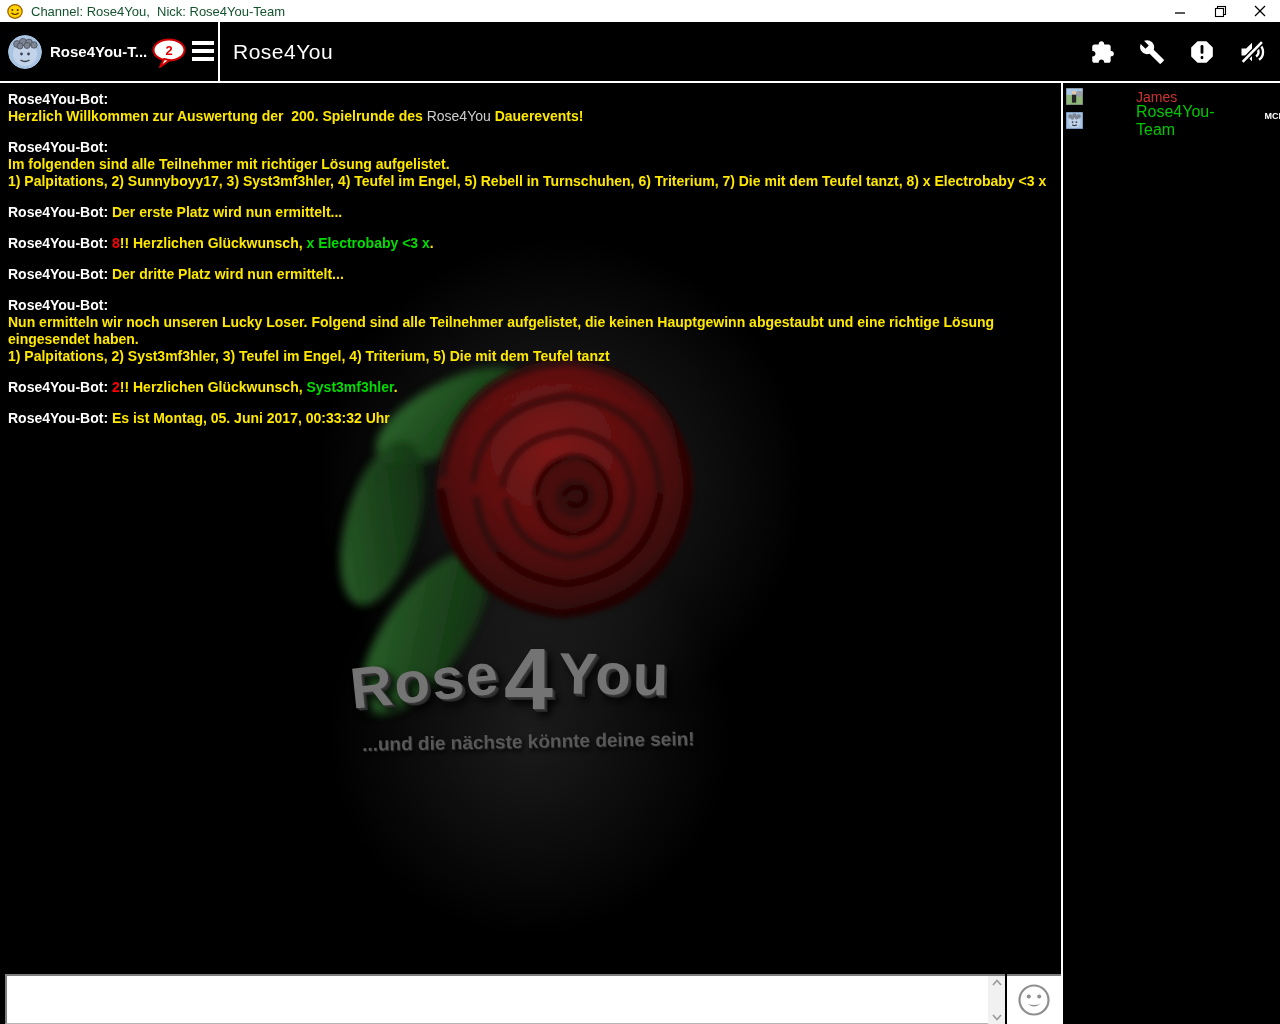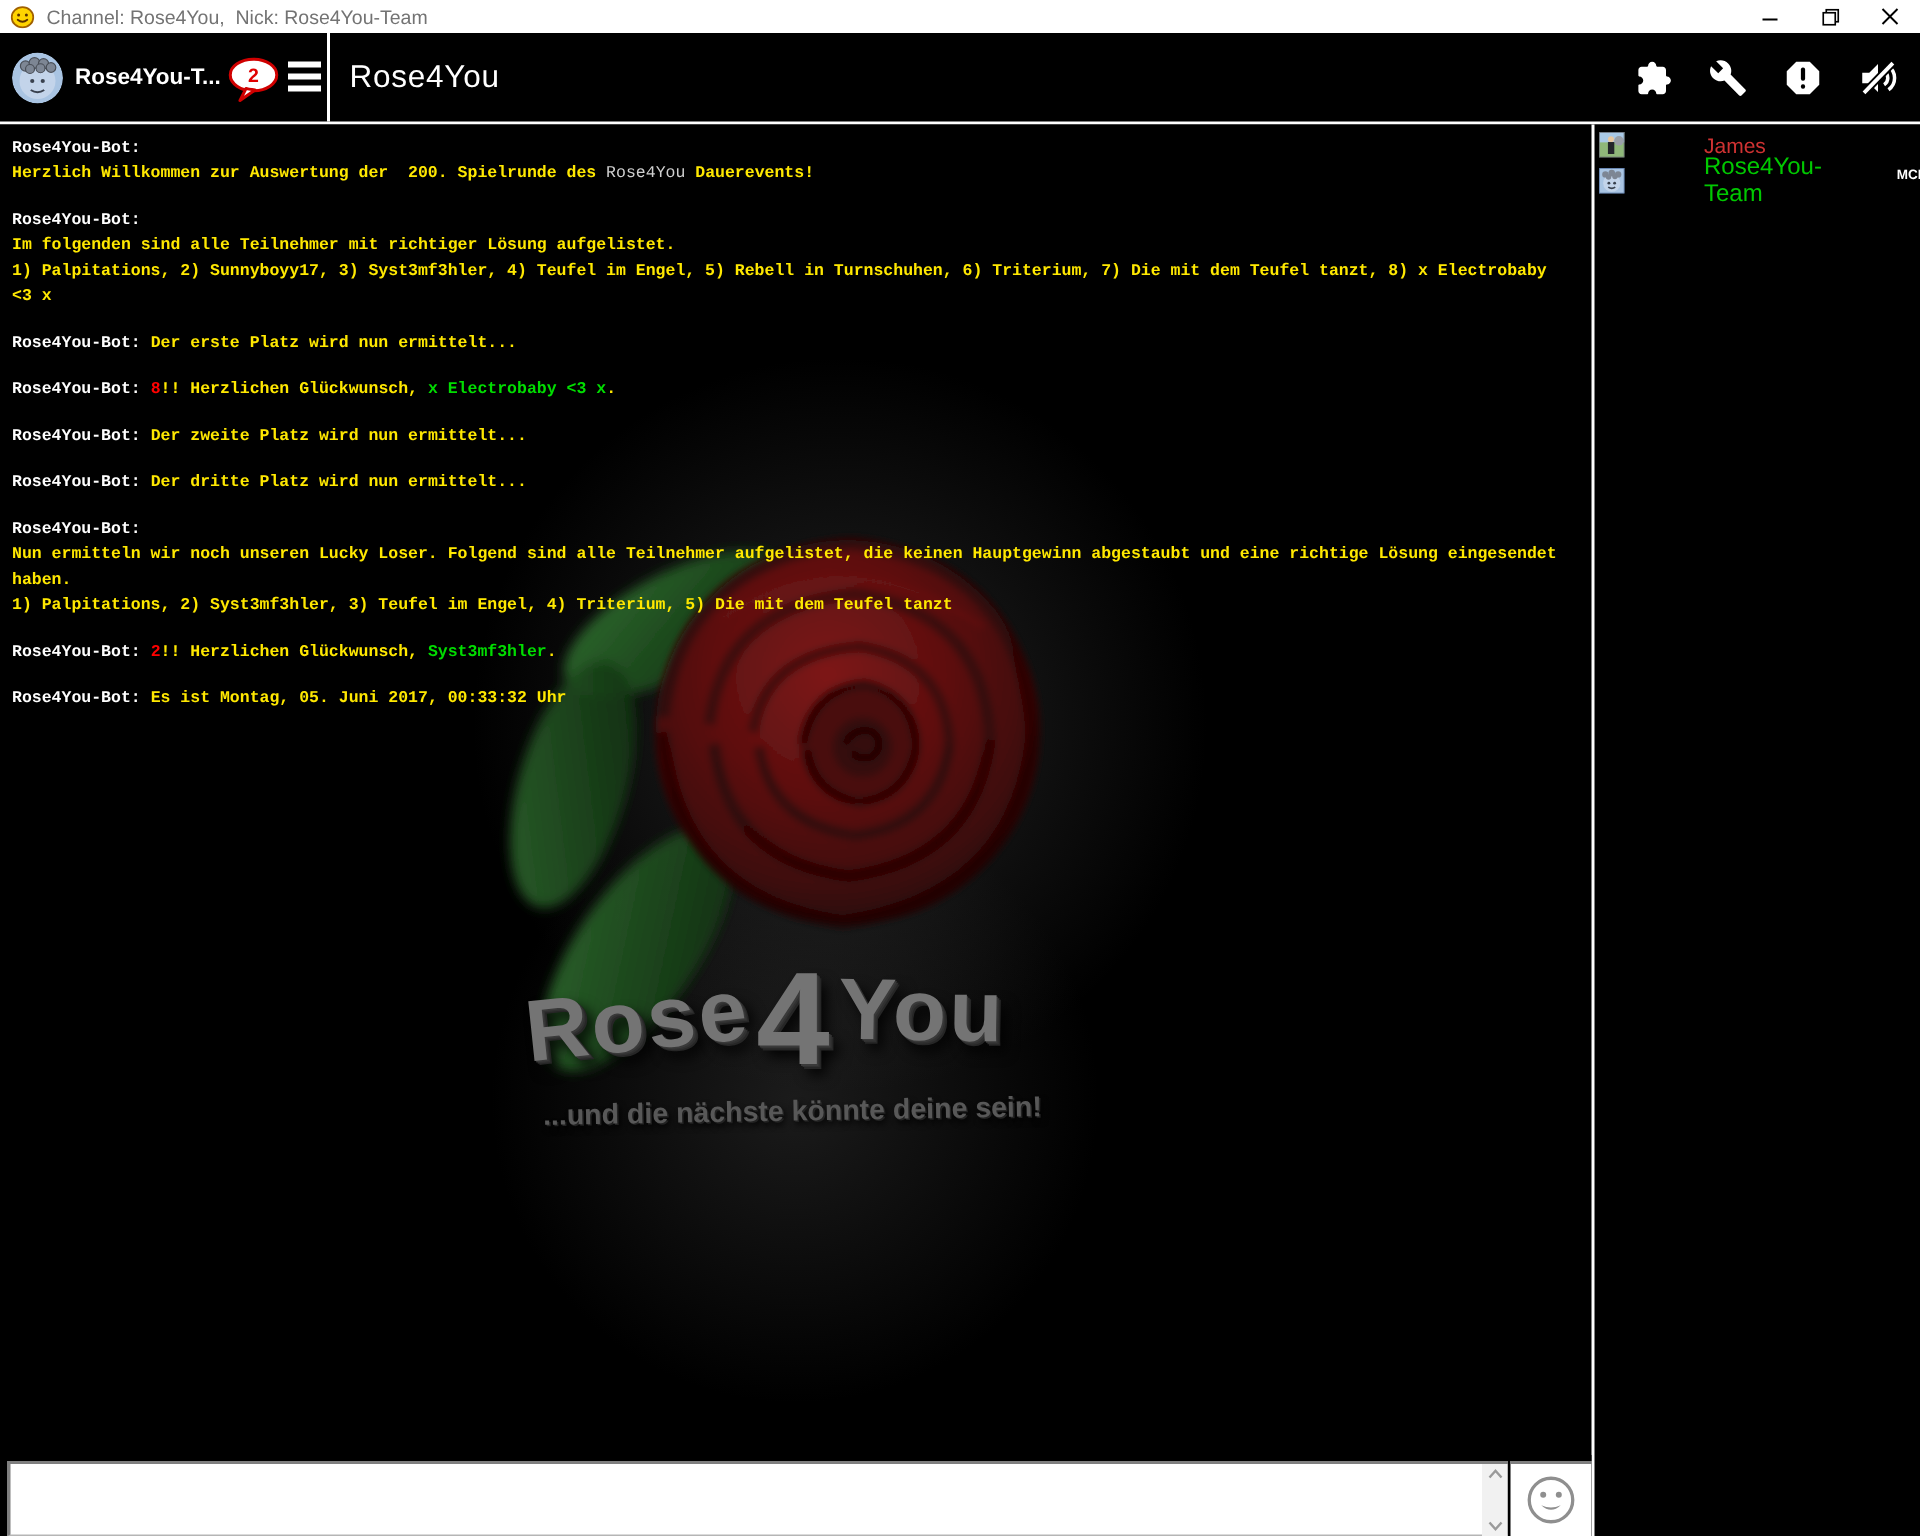--- a/index.html
+++ b/index.html
@@ -4,21 +4,21 @@
 <style>
   * { margin:0; padding:0; box-sizing:border-box; }
   html,body { width:1280px; height:1024px; overflow:hidden; background:#000;
               font-family:"Liberation Sans", sans-serif; }
   #window { position:relative; width:1280px; height:1024px; background:#000; }
 
   
   .titlebar { position:absolute; left:0; top:0; width:1280px; height:22px;
               background:#ffffff; display:flex; align-items:center; }
   .titlebar-icon { width:16px; height:16px; margin:0 8px 0 7px; flex:0 0 auto; }
-  .titlebar-text { font-size:13px; color:#737373; white-space:pre; }
+  .titlebar-text { font-size:13px; color:#14532d; white-space:pre; }
   .win-controls { position:absolute; right:0; top:0; height:22px; display:flex; }
   .win-btn { width:40px; height:22px; display:flex; align-items:center; justify-content:center; cursor:default; }
 
   
   .header { position:absolute; left:0; top:22px; width:1280px; height:59px; background:#000; }
   .tab { position:absolute; left:0; top:0; width:254px; height:59px; display:flex; align-items:center; }
   .tab-avatar { width:34px; height:34px; margin-left:8px; border-radius:50%; overflow:hidden; flex:0 0 auto; }
   .tab-label { color:#fff; font-size:15px; font-weight:bold; margin-left:8px; white-space:nowrap; }
   .tab-badge { margin-left:4px; position:relative; top:2px; }
   .hamburger { position:absolute; left:192px; top:17px; width:24px; height:24px; display:flex;
@@ -39,21 +39,21 @@
   .rose-svg { position:absolute; left:330px; top:255px; width:400px; height:400px; z-index:0; }
   .logo { position:absolute; left:350px; top:540px; z-index:0; display:flex; align-items:center;
           color:#747474; font-weight:bold; transform:rotate(-2deg);
           text-shadow:1px 1px 0 #3a3a3a, 2px 2px 0 #303030, 3px 3px 0 #262626, 6px 7px 9px rgba(0,0,0,.95); }
   .logo-rose { font-size:58px; transform:rotate(-4deg); letter-spacing:2px; }
   .logo-4 { font-size:88px; margin:6px 2px 0 4px; transform:rotate(2deg); }
   .logo-you { font-size:58px; margin-left:4px; transform:rotate(3deg); letter-spacing:2px; }
   .tagline { position:absolute; left:362px; top:648px; z-index:0; color:#585858; font-weight:bold;
              font-size:19px; transform:rotate(-1deg); text-shadow:1px 1px 0 #222, 2px 3px 4px #000; }
   .messages { position:absolute; left:8px; top:8px; right:12px; z-index:2; }
-  .msg { font-size:11px; font-weight:bold; line-height:17px; margin-bottom:14px; white-space:pre-wrap;font-family:Liberation Mono, monospace; }
+  .msg { font-size:14px; font-weight:bold; line-height:17px; margin-bottom:14px; white-space:pre-wrap; }
   .seg-author { color:#ffffff; }
   .seg-yellow { color:#ffe800; }
   .seg-red    { color:#ff0000; }
   .seg-green  { color:#00dd00; }
   .seg-brand  { color:#cfcfcf; font-weight:normal; }
 
   
   .sidebar { position:absolute; left:1061px; top:83px; width:219px; height:941px; background:#000;
              border-left:2px solid #fff; }
   .user-row { display:flex; align-items:center; height:21px; margin:3px 0 0 3px; cursor:default;gap:48px; }
@@ -217,21 +217,20 @@
     </div>
     <div class="tagline">...und die nächste könnte deine sein!</div>
     <div class="messages">
         <div class="msg"><span class="seg-author">Rose4You-Bot:
 </span><span class="seg-yellow">Herzlich Willkommen zur Auswertung der  200. Spielrunde des </span><span class="seg-brand">Rose4You</span><span class="seg-yellow"> Dauerevents!</span></div>
         <div class="msg"><span class="seg-author">Rose4You-Bot:
 </span><span class="seg-yellow">Im folgenden sind alle Teilnehmer mit richtiger Lösung aufgelistet.
 1) Palpitations, 2) Sunnyboyy17, 3) Syst3mf3hler, 4) Teufel im Engel, 5) Rebell in Turnschuhen, 6) Triterium, 7) Die mit dem Teufel tanzt, 8) x Electrobaby &lt;3 x</span></div>
         <div class="msg"><span class="seg-author">Rose4You-Bot: </span><span class="seg-yellow">Der erste Platz wird nun ermittelt...</span></div>
         <div class="msg"><span class="seg-author">Rose4You-Bot: </span><span class="seg-red">8</span><span class="seg-yellow">!! Herzlichen Glückwunsch, </span><span class="seg-green">x Electrobaby &lt;3 x</span><span class="seg-yellow">.</span></div>
-        <div class="msg"><span class="seg-author">Rose4You-Bot: </span><span class="seg-yellow">Der zweite Platz wird nun ermittelt...</span></div>
         <div class="msg"><span class="seg-author">Rose4You-Bot: </span><span class="seg-yellow">Der dritte Platz wird nun ermittelt...</span></div>
         <div class="msg"><span class="seg-author">Rose4You-Bot:
 </span><span class="seg-yellow">Nun ermitteln wir noch unseren Lucky Loser. Folgend sind alle Teilnehmer aufgelistet, die keinen Hauptgewinn abgestaubt und eine richtige Lösung eingesendet haben.
 1) Palpitations, 2) Syst3mf3hler, 3) Teufel im Engel, 4) Triterium, 5) Die mit dem Teufel tanzt</span></div>
         <div class="msg"><span class="seg-author">Rose4You-Bot: </span><span class="seg-red">2</span><span class="seg-yellow">!! Herzlichen Glückwunsch, </span><span class="seg-green">Syst3mf3hler</span><span class="seg-yellow">.</span></div>
         <div class="msg"><span class="seg-author">Rose4You-Bot: </span><span class="seg-yellow">Es ist Montag, 05. Juni 2017, 00:33:32 Uhr</span></div>
       </div>
   </div>
 
   <div class="sidebar">

